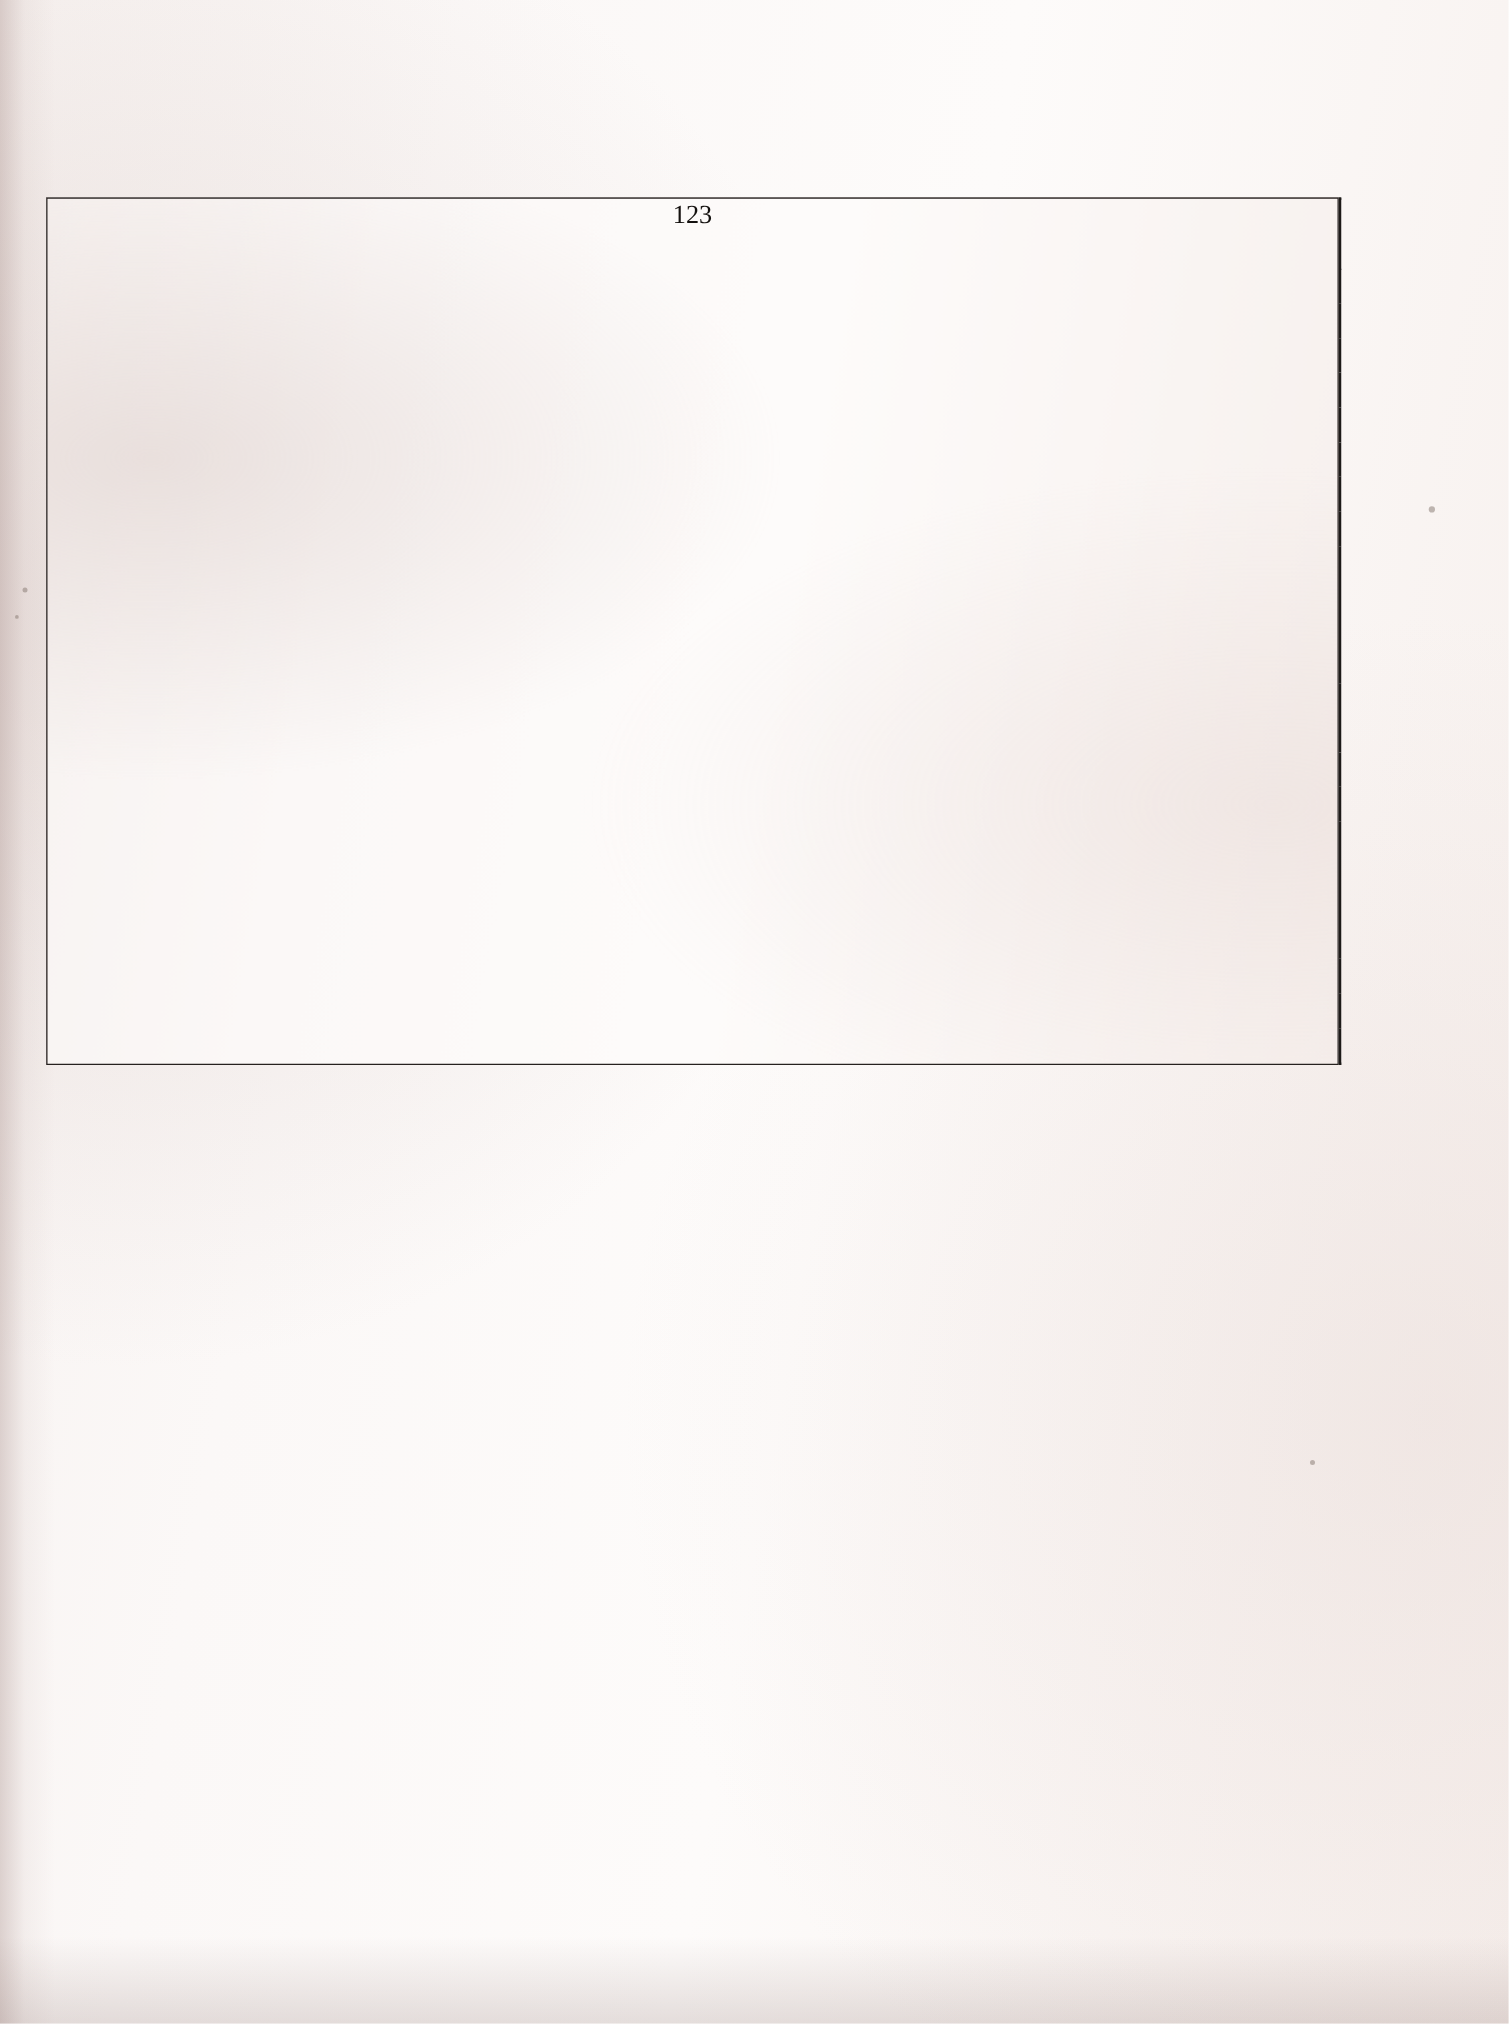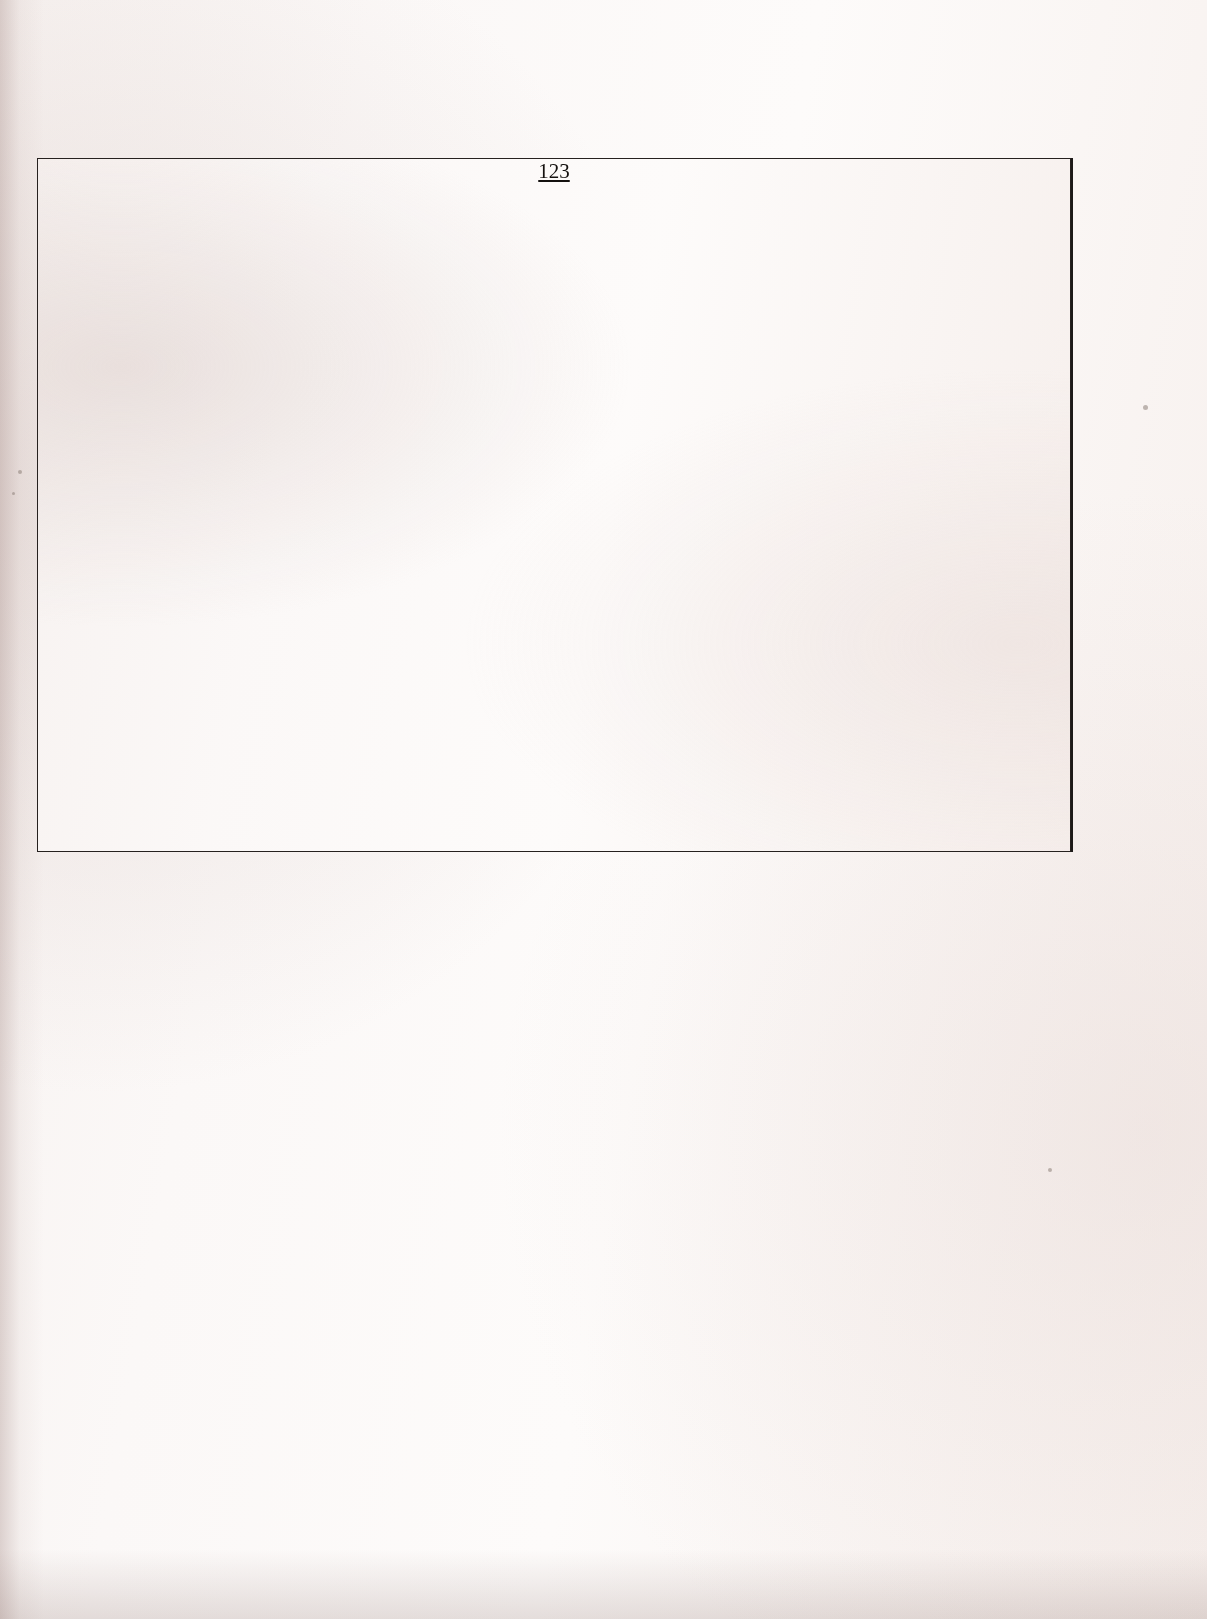--- a/index.html
+++ b/index.html
@@ -92,21 +92,20 @@
     text-align: justify;
     text-justify: inter-word;
     hyphens: none;
   }
   td.page {
     text-align: center;
     font-size: 21px;
     color: #14110f;
     padding: 9px 2px 9px 2px;
     white-space: nowrap;
-    text-decoration: underline;
   }
   .it { font-style: italic; }
 </style>
 </head>
 <body>
 
 <div class="page">
   <div class="edge-shadow-left"></div>
   <div class="edge-shadow-bottom"></div>
 

